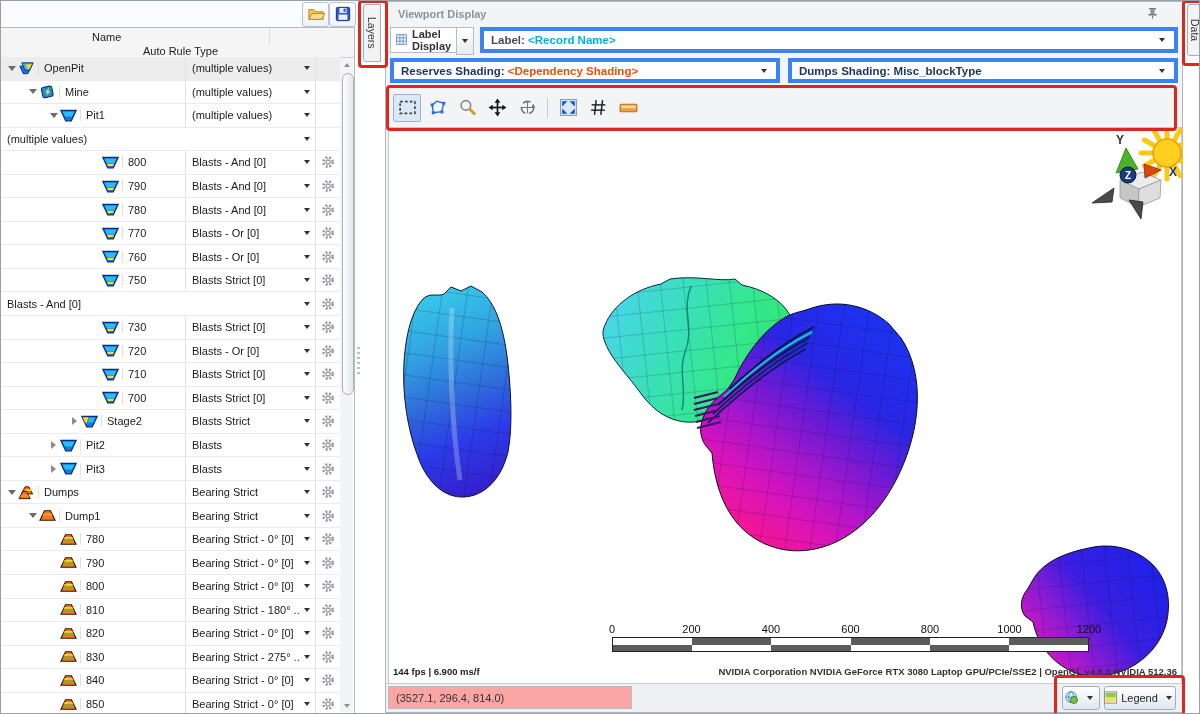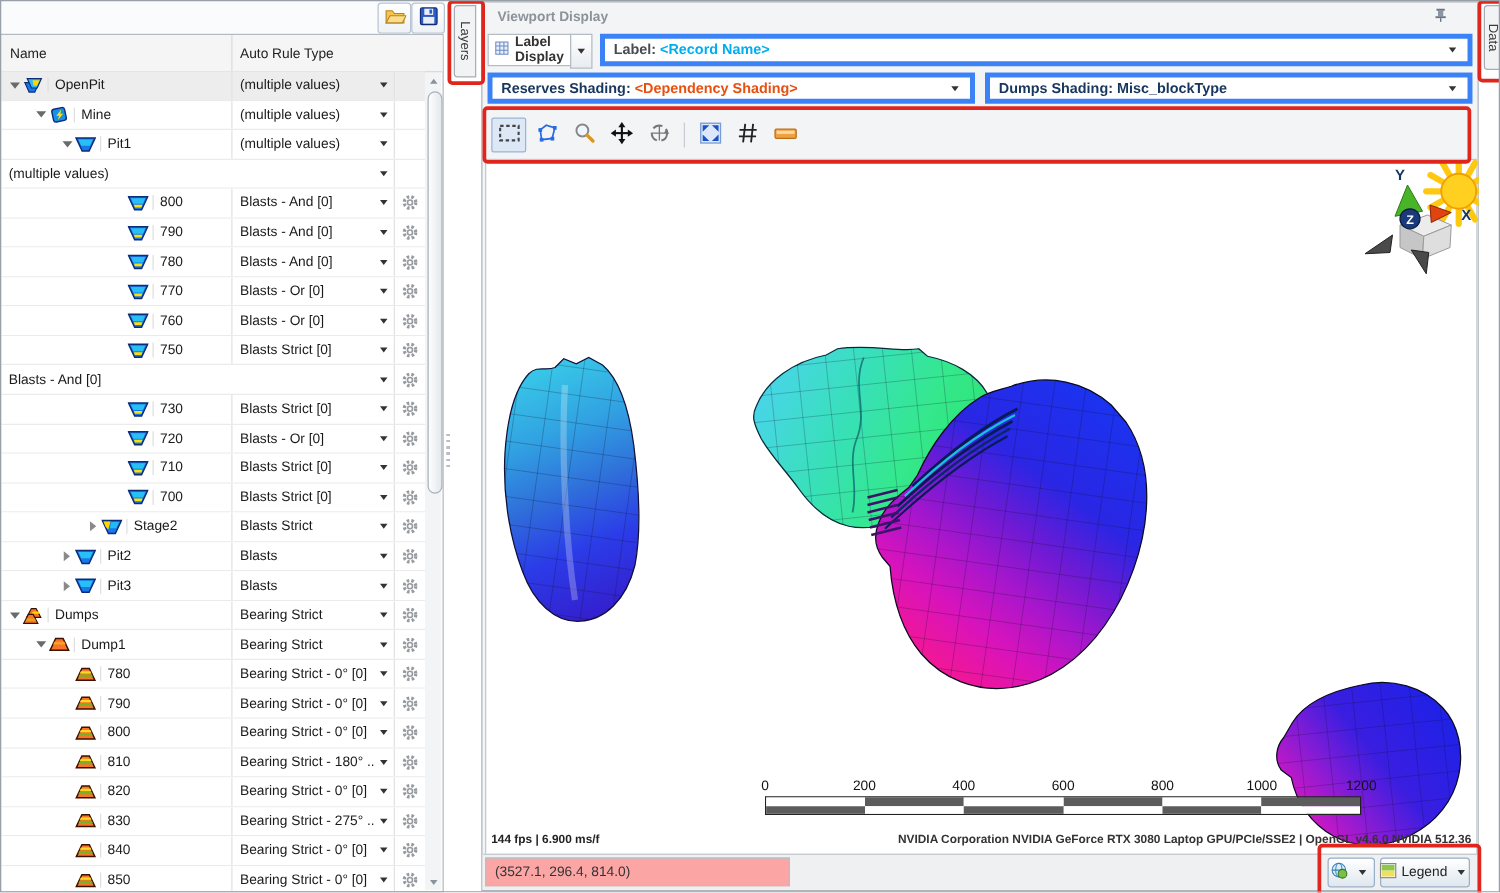--- a/index.html
+++ b/index.html
@@ -9,21 +9,21 @@
 
   
   #left-top{position:absolute;left:0;top:0;width:355px;height:27px;background:#fafbfc;}
   .mini-btn{position:absolute;top:2px;width:25px;height:23px;border:1px solid #b8c4d4;border-radius:3px;
             background:linear-gradient(#ffffff,#eef2f6);display:flex;align-items:center;justify-content:center;cursor:pointer;}
   #open-btn{left:302px;} #save-btn{left:329px;}
   .mini-btn svg{width:18px;height:16px;}
 
   #tree{position:absolute;left:0;top:27px;width:355px;height:687px;border:1px solid #b4bac0;
         box-sizing:border-box;background:#fff;}
-  #tree-header{height:29px;background:#f5f5f5;border-bottom:1px solid #d2d2d2;display:flex;align-items:center;}
+  #tree-header{height:29px;background:#f5f5f5;border-bottom:1px solid #d2d2d2;display:flex;align-items:center;flex-direction:column;}
   .th{font-size:11px;color:#222;}
   .th-name{width:185px;padding-left:7px;box-sizing:border-box;border-right:1px solid #dcdcdc;height:100%;display:flex;align-items:center;}
   .th-rule{flex:1;padding-left:6px;display:flex;align-items:center;height:100%;}
   #tree-body{position:absolute;top:29px;left:0;right:14px;bottom:0;overflow:hidden;}
   .trow{height:22.55px;display:flex;align-items:stretch;border-bottom:1px solid #ebebeb;background:#fff;}
   .trow.sel{background:#ededee;}
   .tname{width:185px;display:flex;align-items:center;box-sizing:border-box;border-right:1px solid #e2e2e2;}
   .exp{width:13px;flex:none;display:flex;align-items:center;justify-content:center;}
   .exp .tri-open{width:0;height:0;border-left:4px solid transparent;border-right:4px solid transparent;border-top:5px solid #6a6a6a;}
   .exp .tri-closed{width:0;height:0;border-top:4px solid transparent;border-bottom:4px solid transparent;border-left:5px solid #8a8a8a;}

